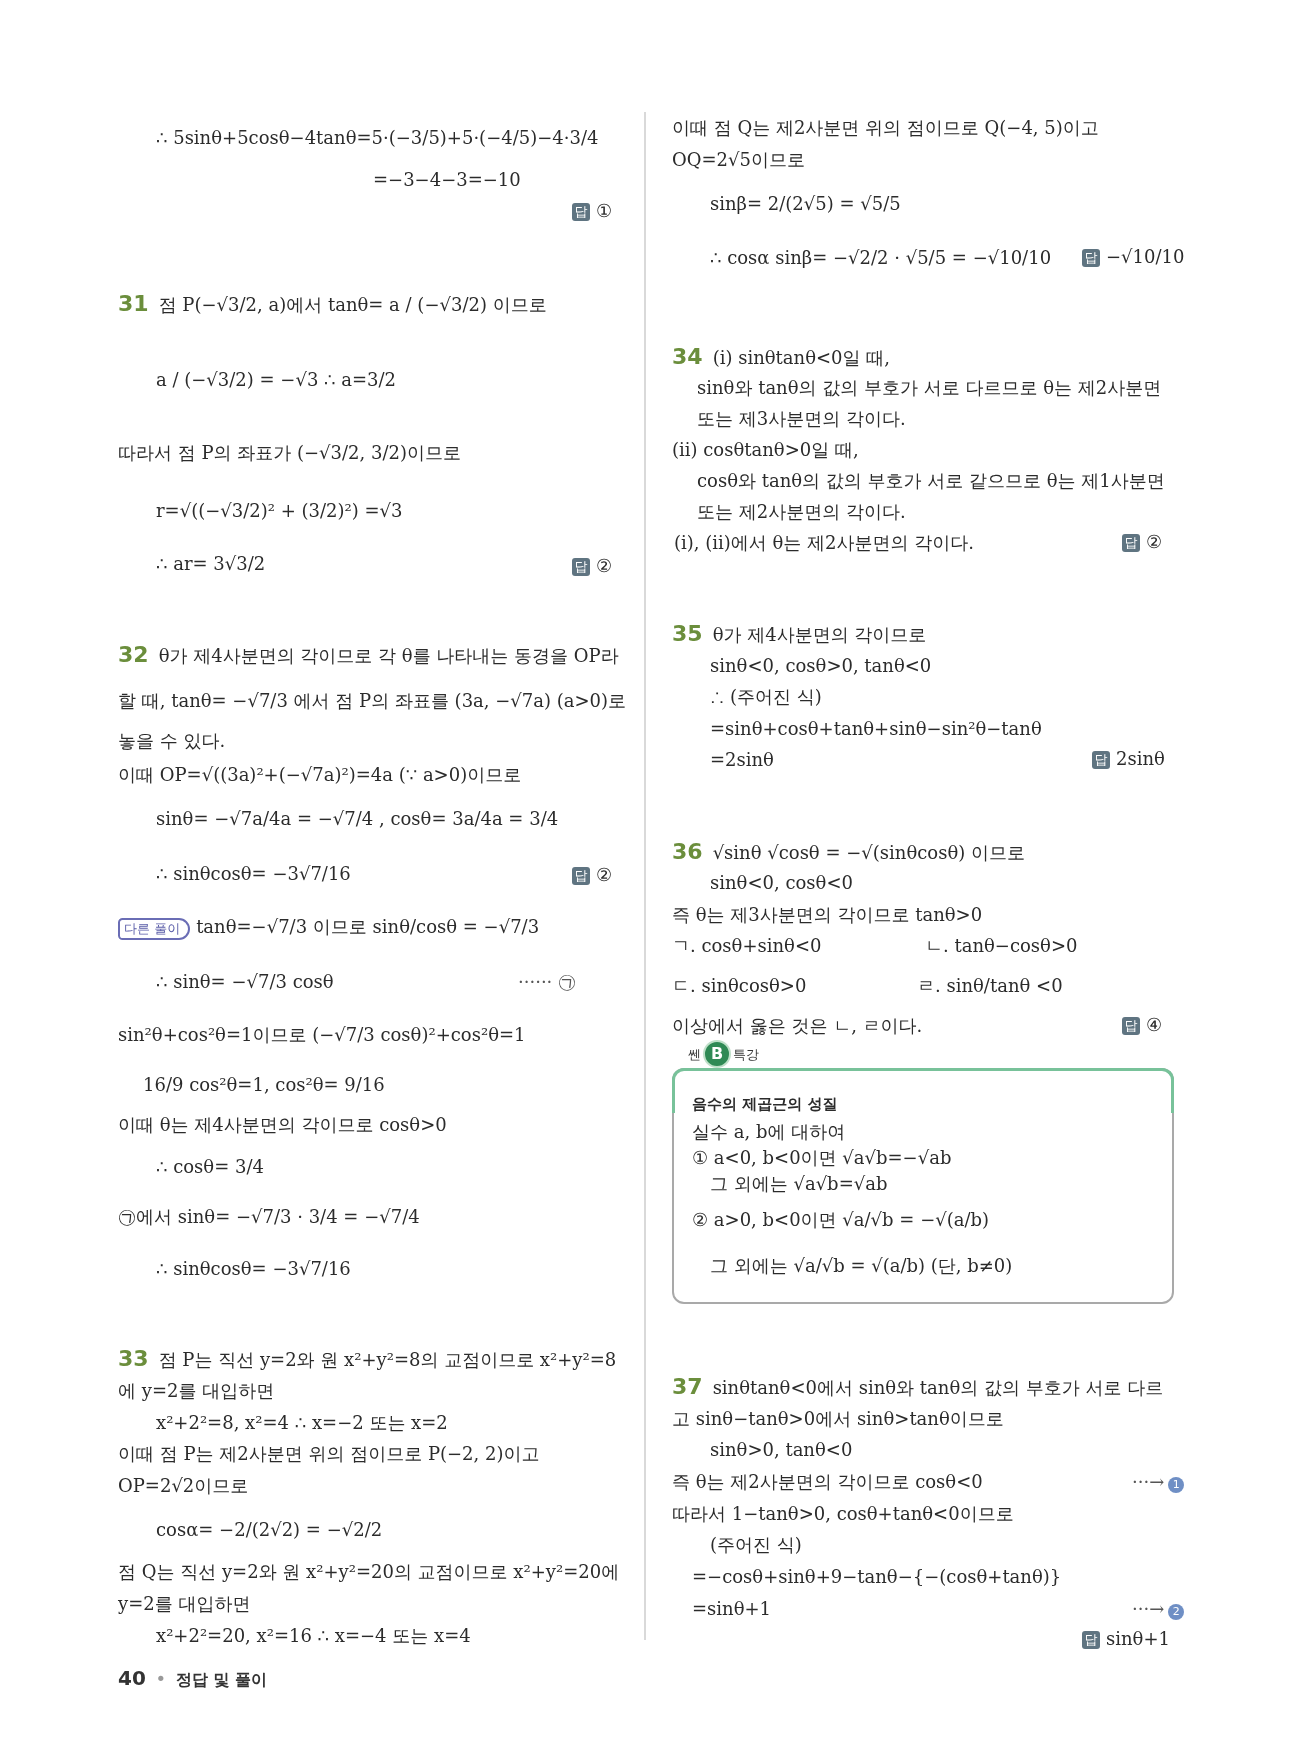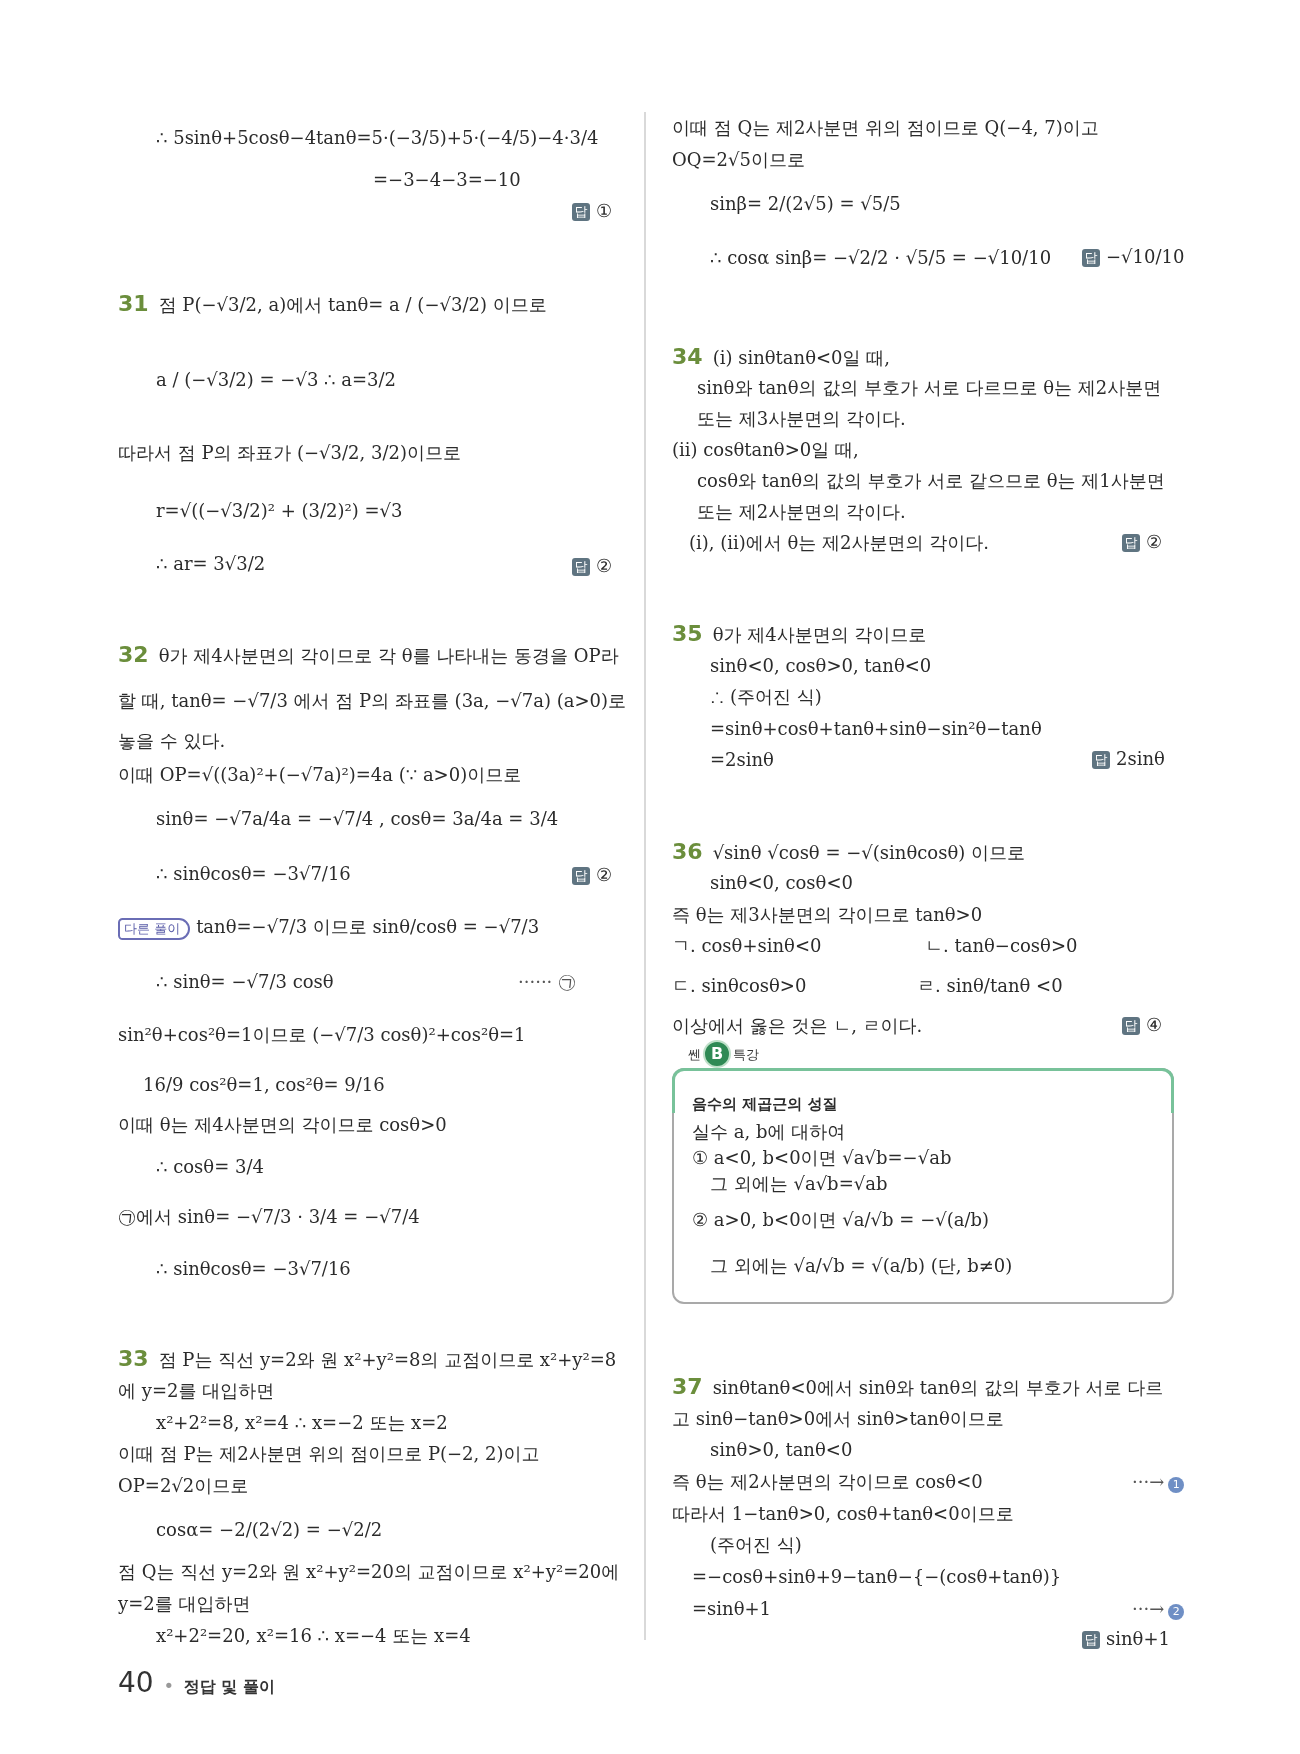--- a/index.html
+++ b/index.html
@@ -16,21 +16,21 @@
        width:18px;height:18px;line-height:18px;text-align:center;border-radius:3px;margin-right:6px;vertical-align:middle;}
   .alt-tag{display:inline-block;border:2px solid #6a6db5;color:#5a5da8;border-radius:5px 12px 12px 5px;
        font-family:"DejaVu Sans",sans-serif;font-size:13px;padding:0 8px 0 4px;line-height:18px;margin-right:6px;}
   .tip-head{position:absolute;left:688px;top:1040px;font-family:"DejaVu Sans",sans-serif;font-size:13px;color:#333;}
   .tip-head .b{display:inline-block;width:24px;height:24px;border-radius:50%;background:#2f8a55;color:#fff;
        text-align:center;line-height:24px;font-weight:bold;font-size:16px;margin:0 2px;border:2px solid #bfe0c9;}
   .tipbox{position:absolute;left:672px;top:1068px;width:498px;height:232px;border:2px solid #a9a9a9;border-radius:12px;}
   .tipbox::before{content:"";position:absolute;left:-2px;right:-2px;top:-2px;height:42px;border:3px solid #78c29a;border-bottom:none;border-radius:12px 12px 0 0;}
   .tip-title{font-family:"DejaVu Sans",sans-serif;font-weight:bold;font-size:15px;}
   .footer{position:absolute;left:118px;top:1666px;font-family:"DejaVu Sans",sans-serif;}
-  .footer .pg{font-weight:normal;font-size:28px;color:#333;text-align:right;}
+  .footer .pg{font-weight:bold;font-size:20px;color:#333;text-align:right;}
   .footer .lbl{font-size:16px;font-weight:bold;color:#333;}
   .step{display:inline-block;width:16px;height:16px;border-radius:50%;background:#6f8fc5;color:#fff;font-size:11px;
         text-align:center;line-height:16px;font-family:"DejaVu Sans",sans-serif;margin-left:4px;}
   .dots{color:#555;}
 </style>
 </head>
 <body>
 
 <div class="col left">
   <div class="ln" style="left:38px;top:126px">∴ 5sinθ+5cosθ−4tanθ=5·(−3/5)+5·(−4/5)−4·3/4</div>
@@ -75,35 +75,35 @@
   <div class="ln" style="left:0;top:1474px">OP=2√2이므로</div>
   <div class="ln" style="left:38px;top:1518px">cosα= −2/(2√2) = −√2/2</div>
   <div class="ln" style="left:0;top:1560px">점 Q는 직선 y=2와 원 x²+y²=20의 교점이므로 x²+y²=20에</div>
   <div class="ln" style="left:0;top:1592px">y=2를 대입하면</div>
   <div class="ln" style="left:38px;top:1624px">x²+2²=20,      x²=16      ∴ x=−4 또는 x=4</div>
 </div>
 
 <div class="divider"></div>
 
 <div class="col right">
-  <div class="ln" style="left:0;top:116px">이때 점 Q는 제2사분면 위의 점이므로 Q(−4, 7)이고</div>
+  <div class="ln" style="left:0;top:116px">이때 점 Q는 제2사분면 위의 점이므로 Q(−4, 5)이고</div>
   <div class="ln" style="left:0;top:148px">OQ=2√5이므로</div>
   <div class="ln" style="left:38px;top:192px">sinβ= 2/(2√5) = √5/5</div>
   <div class="ln" style="left:38px;top:246px">∴ cosα sinβ= −√2/2 · √5/5 = −√10/10</div>
   <div class="ans" style="left:410px;top:246px">
     <span class="dap">답</span><span>−√10/10</span>
   </div>
 
   <div class="ln" style="left:0;top:345px"><span class="num">34</span><span>(i) sinθtanθ&lt;0일 때,</span></div>
   <div class="ln" style="left:25px;top:376px">sinθ와 tanθ의 값의 부호가 서로 다르므로 θ는 제2사분면</div>
   <div class="ln" style="left:25px;top:407px">또는 제3사분면의 각이다.</div>
   <div class="ln" style="left:0;top:438px">(ii) cosθtanθ&gt;0일 때,</div>
   <div class="ln" style="left:25px;top:469px">cosθ와 tanθ의 값의 부호가 서로 같으므로 θ는 제1사분면</div>
   <div class="ln" style="left:25px;top:500px">또는 제2사분면의 각이다.</div>
-  <div class="ln" style="left:17px;top:531px">(i), (ii)에서 θ는 제2사분면의 각이다.</div>
+  <div class="ln" style="left:2px;top:531px">(i), (ii)에서 θ는 제2사분면의 각이다.</div>
   <div class="ans" style="left:450px;top:531px">
     <span class="dap">답</span><span>②</span>
   </div>
 
   <div class="ln" style="left:0;top:622px"><span class="num">35</span><span>θ가 제4사분면의 각이므로</span></div>
   <div class="ln" style="left:38px;top:654px">sinθ&lt;0, cosθ&gt;0, tanθ&lt;0</div>
   <div class="ln" style="left:38px;top:685px">∴ (주어진 식)</div>
   <div class="ln" style="left:38px;top:717px">=sinθ+cosθ+tanθ+sinθ−sin²θ−tanθ</div>
   <div class="ln" style="left:38px;top:748px">=2sinθ</div>
   <div class="ans" style="left:420px;top:748px">

